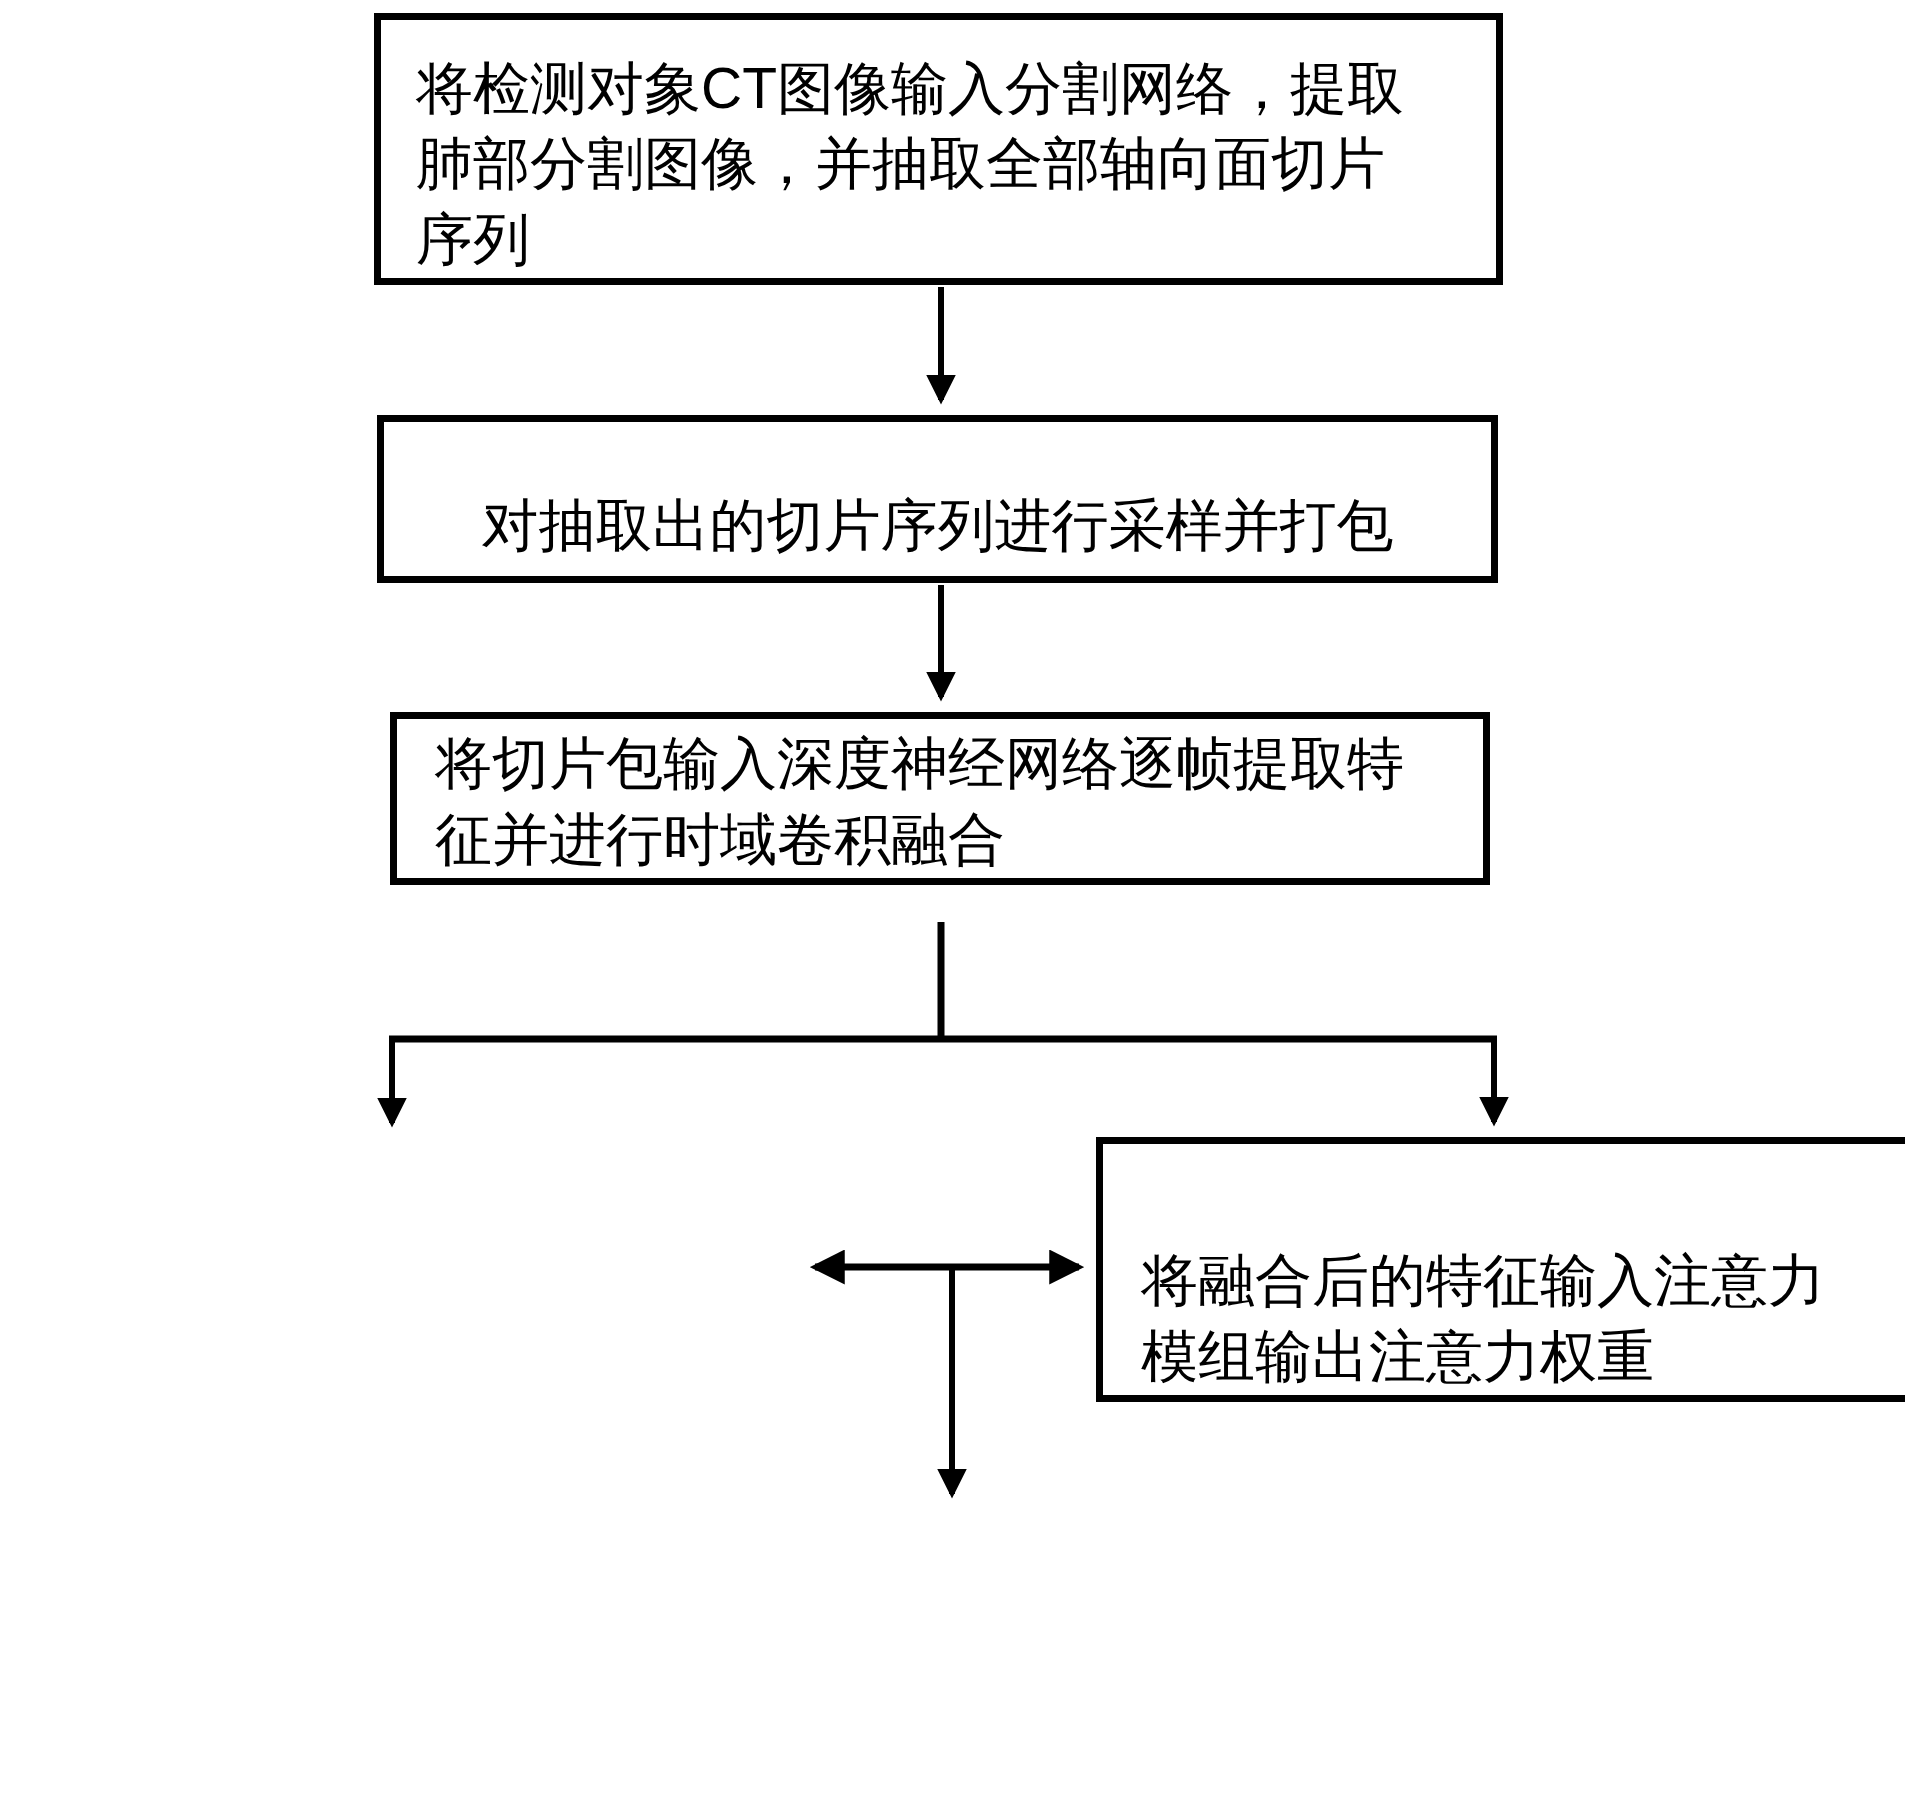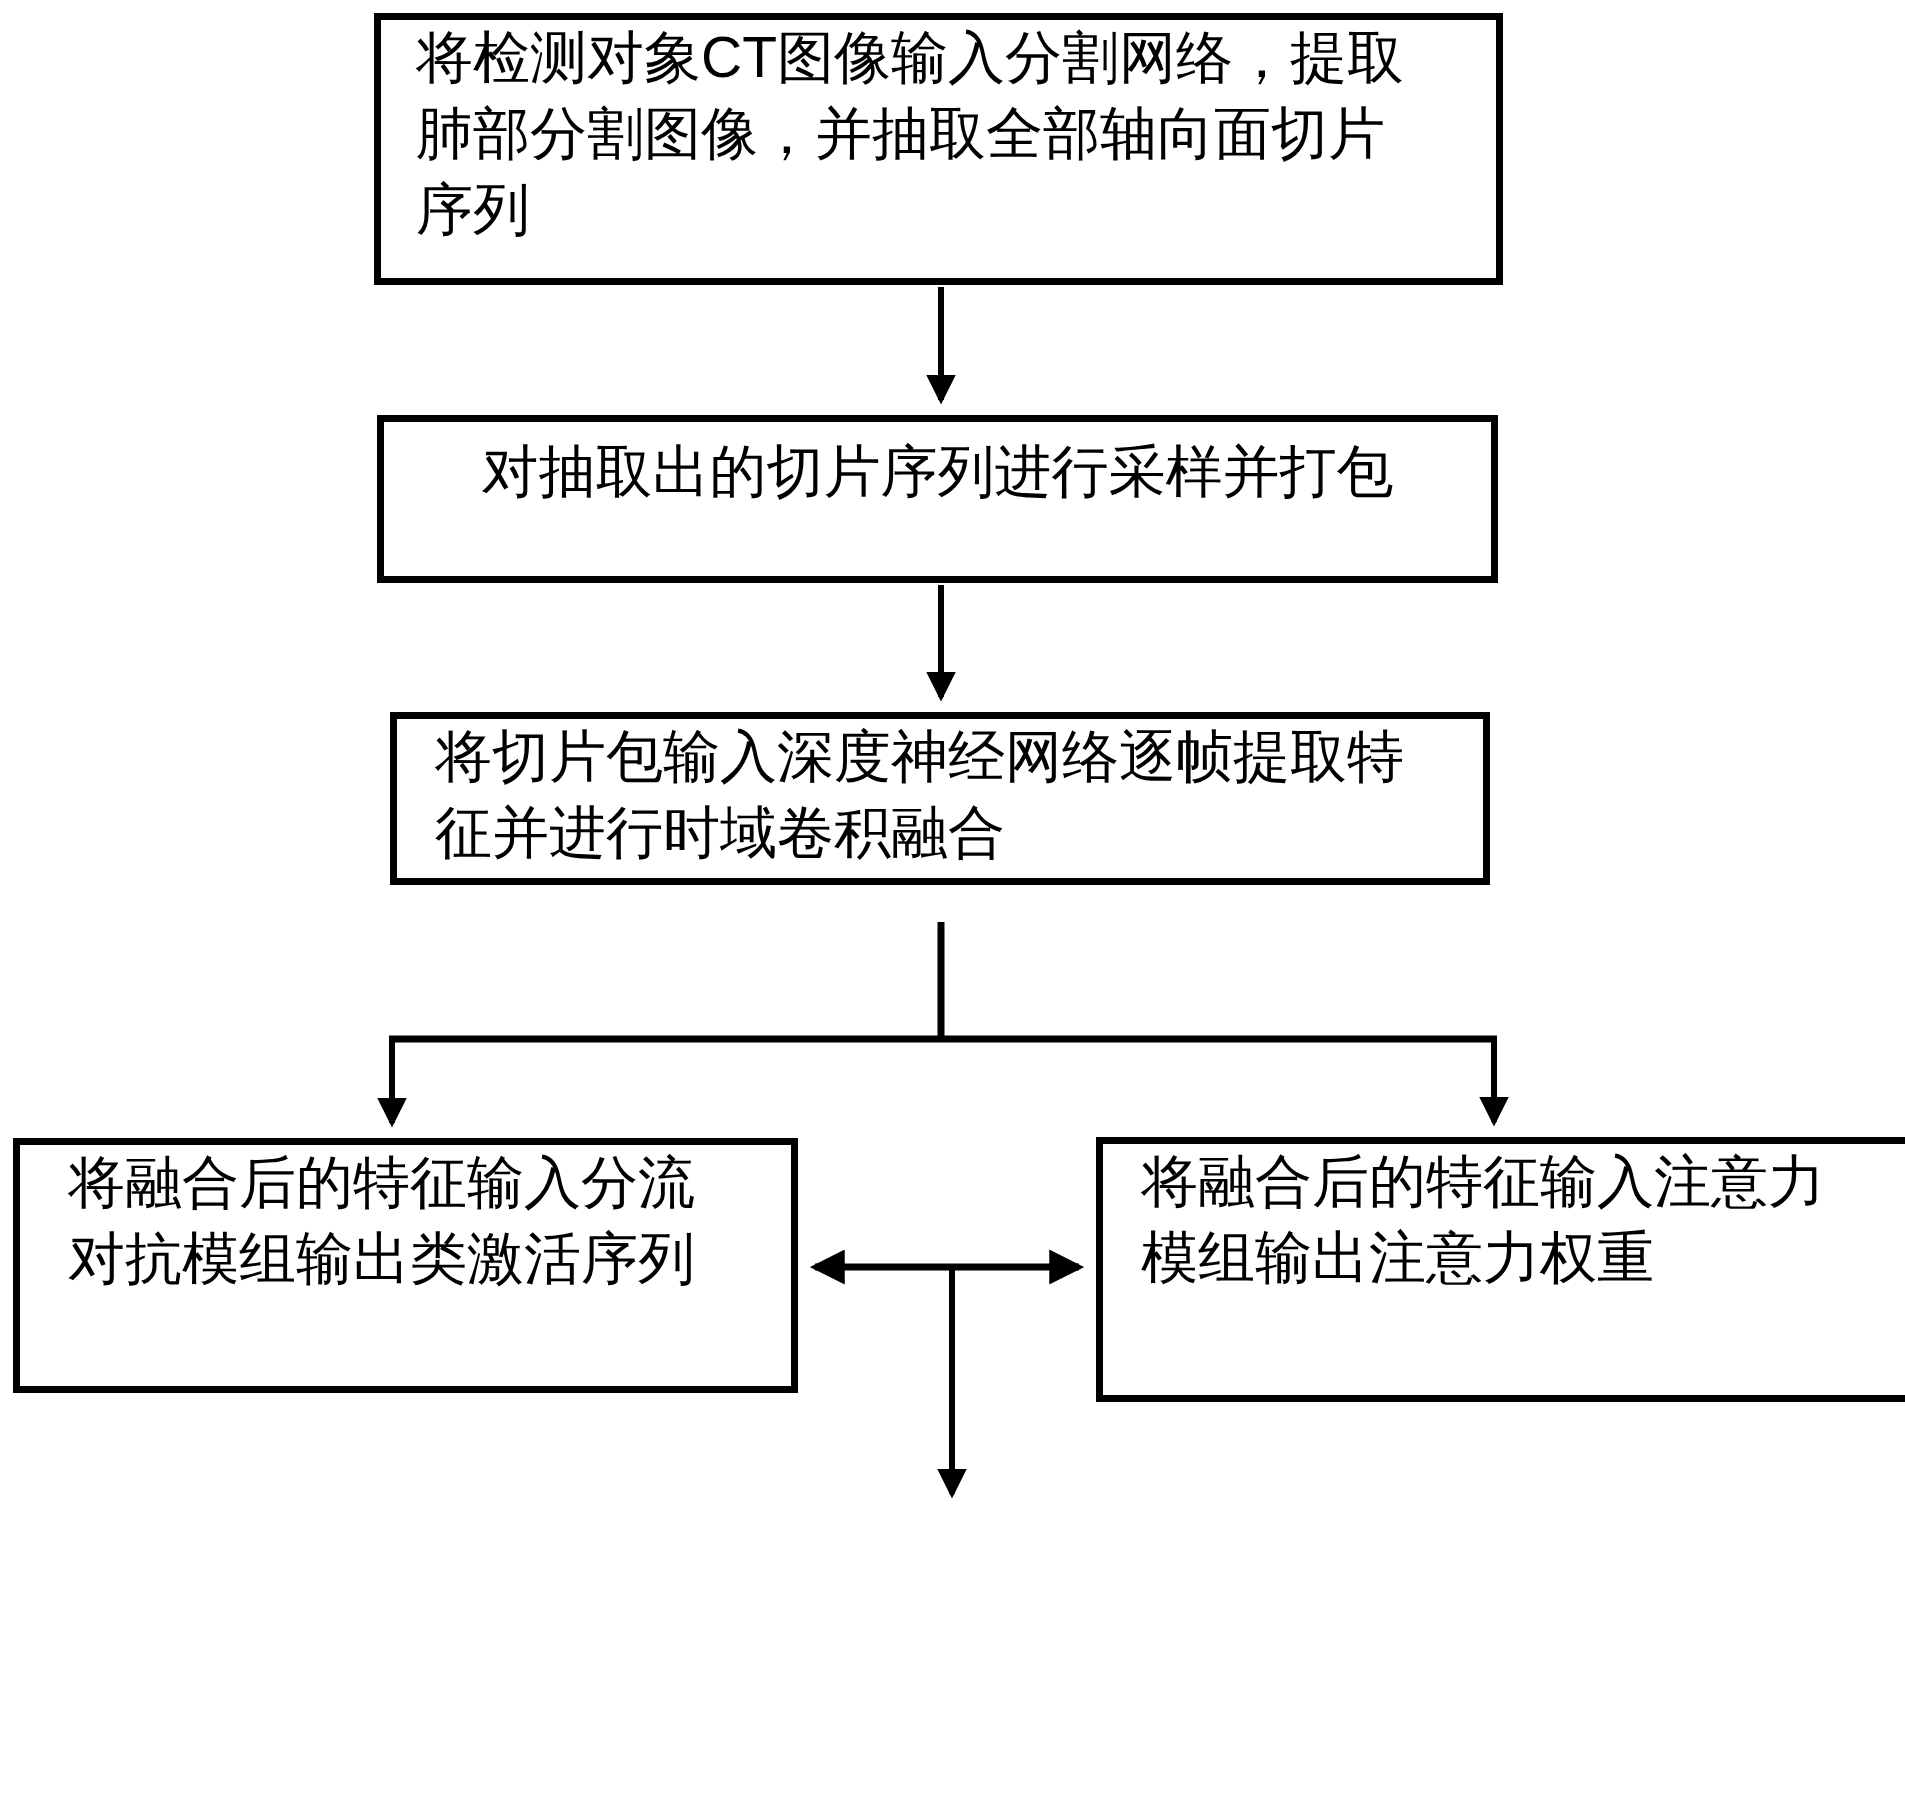--- a/index.html
+++ b/index.html
@@ -14,21 +14,21 @@
     background: #ffffff;
     font-family: "Liberation Sans", "DejaVu Sans", sans-serif;
     overflow: hidden;
   }
   .node {
     position: absolute;
     box-sizing: border-box;
     border: 7px solid #000000;
     background: #ffffff;
     display: flex;
-    align-items: flex-start;
+    align-items: flex-end;
     color: #000000;
     font-size: 57px;
     line-height: 1.33;
     font-weight: 400;
   }
   .node .txt {
     white-space: pre-line;
     display: block;
   }
   .align-left   { justify-content: flex-start; text-align: left; }
@@ -90,24 +90,20 @@
 
   <div id="node-2" class="node align-center">
     <span class="txt">对抽取出的切片序列进行采样并打包</span>
   </div>
 
   <div id="node-3" class="node align-left">
     <span class="txt">将切片包输入深度神经网络逐帧提取特
 征并进行时域卷积融合</span>
   </div>
 
-  <div id="node-4" class="node align-left">
-    <span class="txt">将融合后的特征输入分流
-对抗模组输出类激活序列</span>
-  </div>
 
   <div id="node-5" class="node align-left">
     <span class="txt">将融合后的特征输入注意力
 模组输出注意力权重</span>
   </div>
 
 
 </div>
 
 </body></html>

